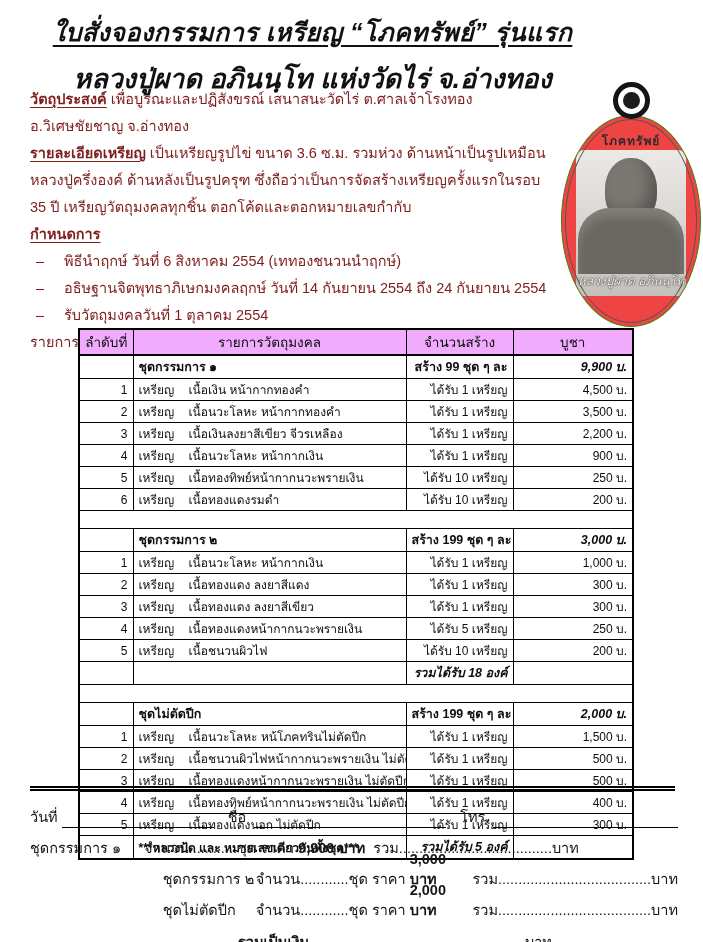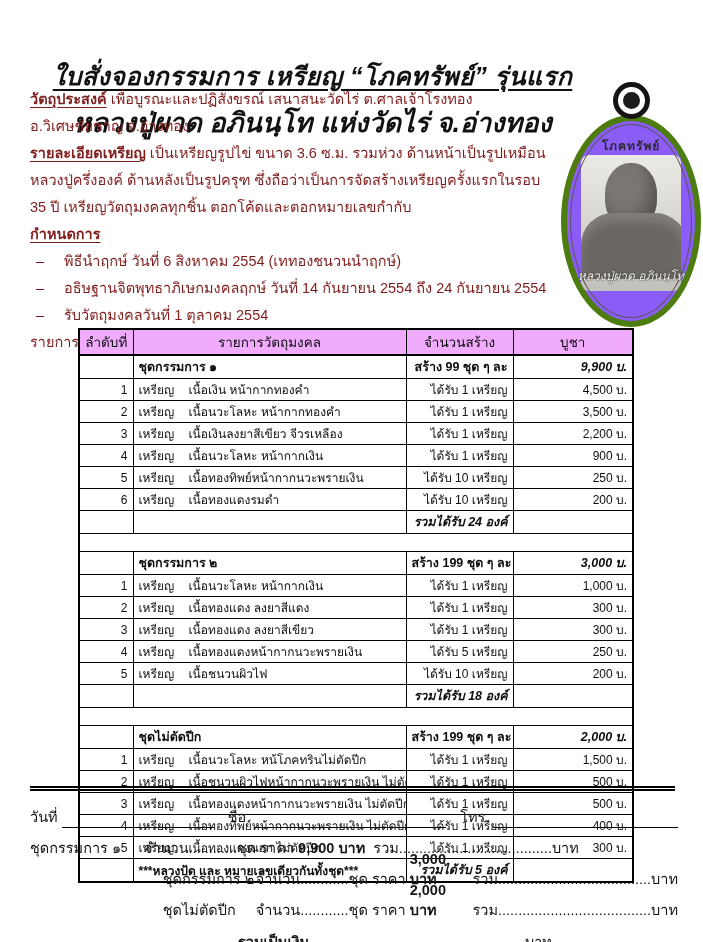--- a/index.html
+++ b/index.html
@@ -8,36 +8,36 @@
     position:relative; width:703px; height:942px; margin:0 auto;
     background:#ffffff; color:#111;
     font-family:"Liberation Sans", "DejaVu Sans", sans-serif;
     overflow:hidden;
   }
 
   
   .header { position:absolute; left:20px; top:12px; width:585px; text-align:center; }
   .title {
     font-size:25px; font-weight:bold; font-style:italic;
-    text-decoration:underline; text-underline-offset:4px; letter-spacing:.5px;margin-top:44px;
+    text-decoration:underline; text-underline-offset:4px; letter-spacing:.5px;
   }
   .subtitle { margin-top:5px; font-size:27px; font-weight:bold; font-style:italic; }
 
   
   .amulet { position:absolute; left:558px; top:82px; width:146px; }
   .amulet-loop {
     width:37px; height:37px; border:5px solid #141414; border-radius:50%;
     margin:0 auto; background:#fff; display:flex; align-items:center; justify-content:center;
     position:relative; z-index:2;
   }
   .amulet-loop-hole { width:17px; height:17px; background:#1c1c1c; border-radius:50%; }
   .amulet-oval {
     position:relative; width:140px; height:212px; margin:-4px auto 0;
-    border:6px solid #4d7c0f; border-radius:50%;
-    background:#8b5cf6; overflow:hidden; z-index:1;
+    border:1px solid #4d7c0f; border-radius:50%;
+    background:#ef4444; overflow:hidden; z-index:1;
   }
   .amulet-oval::after {
     content:""; position:absolute; inset:3px; border:1px solid #555;
     border-radius:50%; pointer-events:none;
   }
   .amulet-top-label {
     position:absolute; top:15px; width:100%; text-align:center;
     font-size:12px; font-weight:bold; color:#2b2b2b; z-index:2; letter-spacing:1px;
   }
   .monk-photo {
@@ -204,26 +204,20 @@
       <td class="c-item"><span class="t-type">เหรียญ</span><span>เนื้อทองทิพย์หน้ากากนวะพรายเงิน</span></td>
       <td class="c-qty">ได้รับ 10 เหรียญ</td>
       <td class="c-price">250 บ.</td>
     </tr>
     <tr>
       <td class="c-no">6</td>
       <td class="c-item"><span class="t-type">เหรียญ</span><span>เนื้อทองแดงรมดำ</span></td>
       <td class="c-qty">ได้รับ 10 เหรียญ</td>
       <td class="c-price">200 บ.</td>
     </tr>
-    <tr class="total-row">
-      <td></td>
-          <td></td>
-      <td class="total-cell">รวมได้รับ 24 องค์</td>
-      <td></td>
-    </tr>
     <tr class="gap-row">
           <td colspan="4"></td>
         </tr>
 
     <tr class="sec-hdr">
       <td></td>
       <td>ชุดกรรมการ ๒</td>
       <td class="sec-made">สร้าง 199 ชุด ๆ ละ</td>
       <td class="sec-price">3,000 บ.</td>
     </tr>

